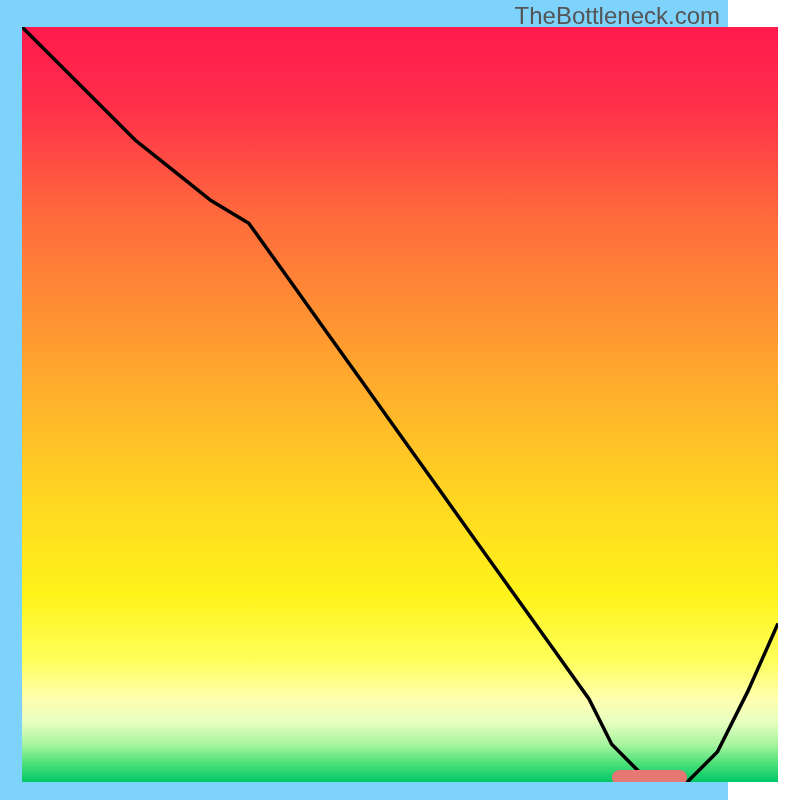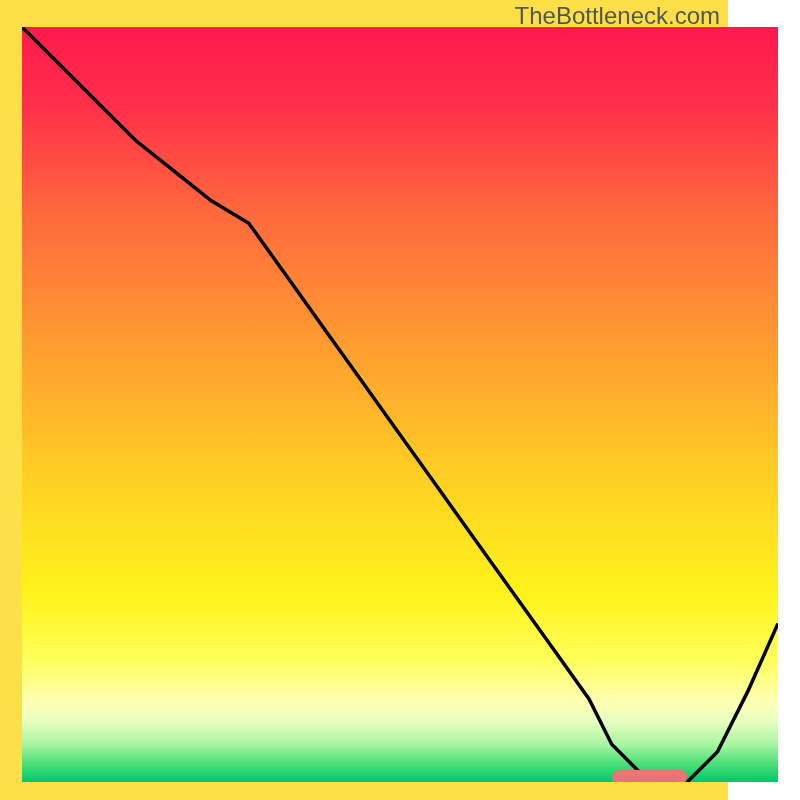--- a/index.html
+++ b/index.html
@@ -7,21 +7,21 @@
     padding: 0;
     width: 800px;
     height: 800px;
     position: relative;
     font-family: Arial, sans-serif;
   }
   .container {
     width: 728px;
     height: 800px;
     position: relative;
-    background: #fde047;
+    background: #7dd3fc;
   }
   .watermark {
     position: absolute;
     top: 2px;
     right: 8px;
     color: #555;
     font-size: 24px;
     font-weight: normal;
     z-index: 10;
     font-family: Arial, sans-serif;

